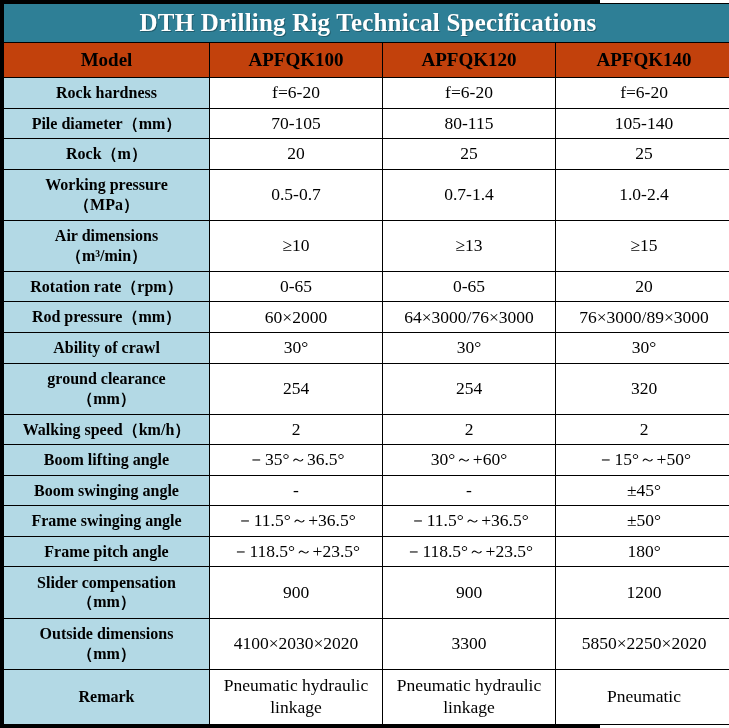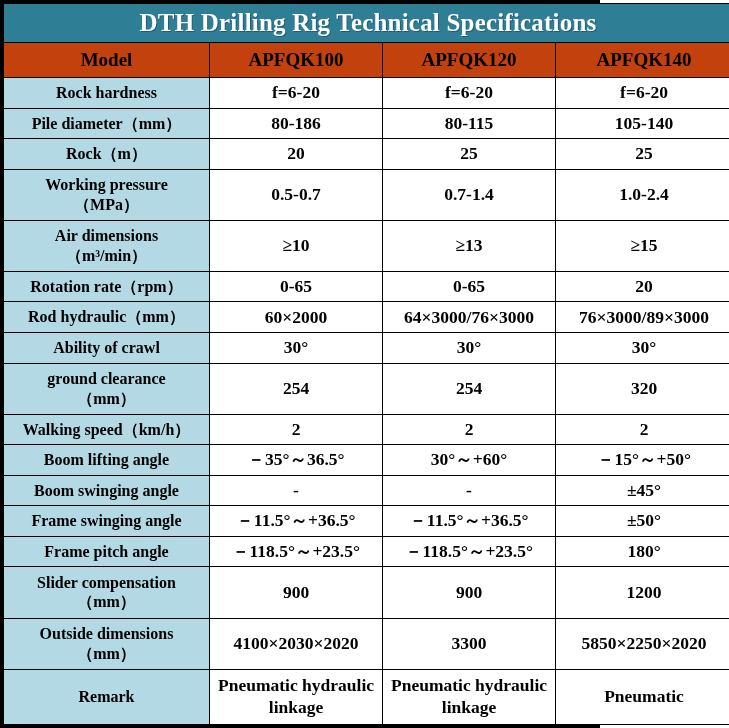--- a/index.html
+++ b/index.html
@@ -57,21 +57,21 @@
     height: 30px;
   }
   .label-cell {
     background: #B3D9E5;
     font-size: 16px;
     font-weight: bold;
   }
   .data-cell {
     background: #ffffff;
     font-size: 17.5px;
-    font-weight: bold;
+    font-weight: normal;
   }
   .sub-line { display: block; }
 </style>
 </head>
 <body>
 
 <div class="spec-table-wrap">
   <table class="spec-table">
     <colgroup>
       <col class="c-label">
@@ -94,21 +94,21 @@
             <span class="sub-line">Rock hardness</span>
           </td>
           <td class="data-cell">f=6-20</td>
           <td class="data-cell">f=6-20</td>
           <td class="data-cell">f=6-20</td>
         </tr>
         <tr>
           <td class="label-cell">
             <span class="sub-line">Pile diameter（mm）</span>
           </td>
-          <td class="data-cell">80-186</td>
+          <td class="data-cell">70-105</td>
           <td class="data-cell">80-115</td>
           <td class="data-cell">105-140</td>
         </tr>
         <tr>
           <td class="label-cell">
             <span class="sub-line">Rock（m）</span>
           </td>
           <td class="data-cell">20</td>
           <td class="data-cell">25</td>
           <td class="data-cell">25</td>
@@ -134,21 +134,21 @@
         <tr>
           <td class="label-cell">
             <span class="sub-line">Rotation rate（rpm）</span>
           </td>
           <td class="data-cell">0-65</td>
           <td class="data-cell">0-65</td>
           <td class="data-cell">20</td>
         </tr>
         <tr>
           <td class="label-cell">
-            <span class="sub-line">Rod hydraulic（mm）</span>
+            <span class="sub-line">Rod pressure（mm）</span>
           </td>
           <td class="data-cell">60×2000</td>
           <td class="data-cell">64×3000/76×3000</td>
           <td class="data-cell">76×3000/89×3000</td>
         </tr>
         <tr>
           <td class="label-cell">
             <span class="sub-line">Ability of crawl</span>
           </td>
           <td class="data-cell">30°</td>

